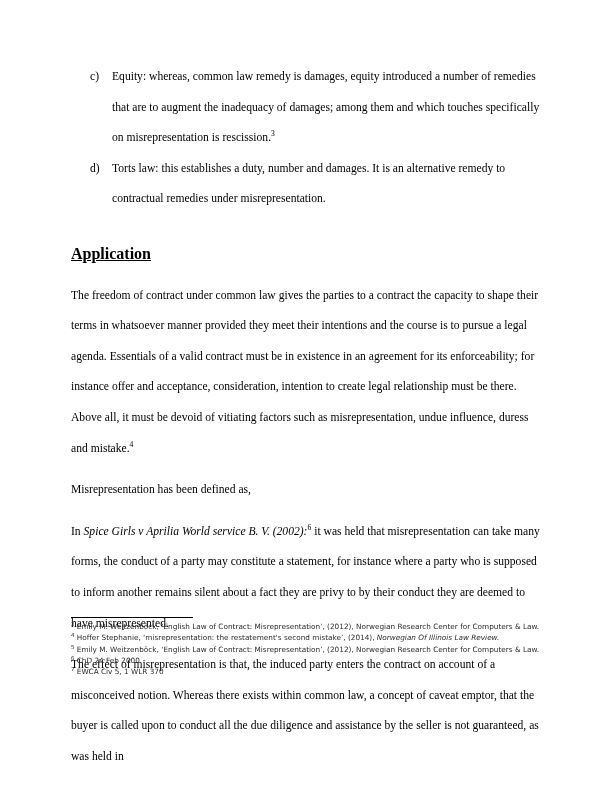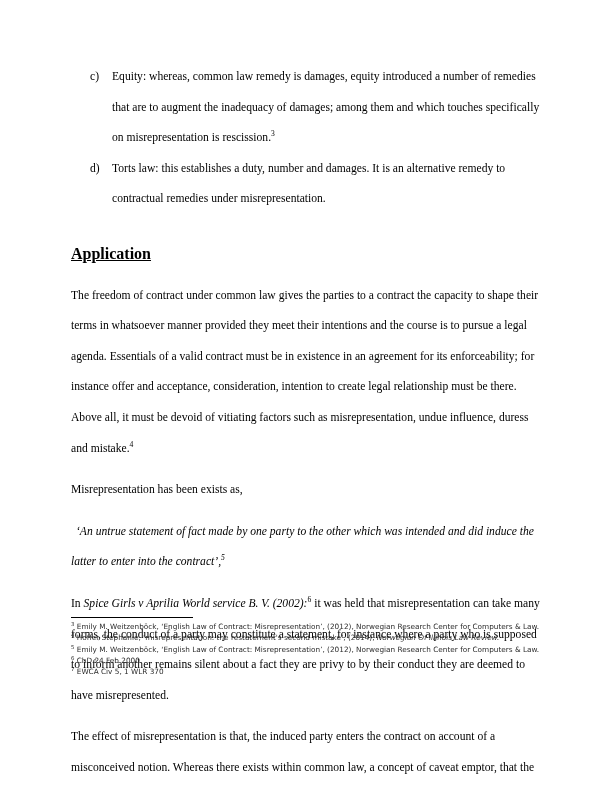--- a/index.html
+++ b/index.html
@@ -137,23 +137,22 @@
         <span class="list-marker">d)</span><span>Torts law: this establishes a duty, number and damages. It is an alternative remedy to contractual remedies under misrepresentation.</span>
       </li>
     </ol>
 
     <div class="heading-wrap">
       <span class="heading">Application </span>
     </div>
 
     <p class="para para-spaced"><span>The freedom of contract under common law gives the parties to a contract the capacity to shape their terms in whatsoever manner provided they meet their intentions and the course is to pursue a legal agenda. Essentials of a valid contract must be in existence in an agreement for its enforceability; for instance offer and acceptance, consideration, intention to create legal relationship must be there. Above all, it must be devoid of vitiating factors such as misrepresentation, undue influence, duress and mistake.</span><sup class="fn">4</sup></p>
 
-    <p class="para para-spaced">Misrepresentation has been exists as,</p>
+    <p class="para para-spaced">Misrepresentation has been defined as,</p>
 
-    <p class="para para-spaced para-quote"><span>‘An untrue statement of fact made by one party to the other which was intended and did induce the latter to enter into the contract’,</span><sup class="fn">5</sup></p>
 
     <p class="para para-spaced"><span>In </span><span class="it">Spice Girls v Aprilia World service B. V. (2002):</span><sup class="fn">6</sup><span> it was held that misrepresentation can take many forms, the conduct of a party may constitute a statement, for instance where a party who is supposed to inform another remains silent about a fact they are privy to by their conduct they are deemed to have misrepresented.</span></p>
 
     <p class="para para-spaced"><span>The effect of misrepresentation is that, the induced party enters the contract on account of a misconceived notion. Whereas there exists within common law, a concept of caveat emptor, that the buyer is called upon to conduct all the due diligence and assistance by the seller is not guaranteed, as was held in </span></p>
 
   </div>
 
   <div class="footnotes">
     <div class="fn-rule"></div>
 

